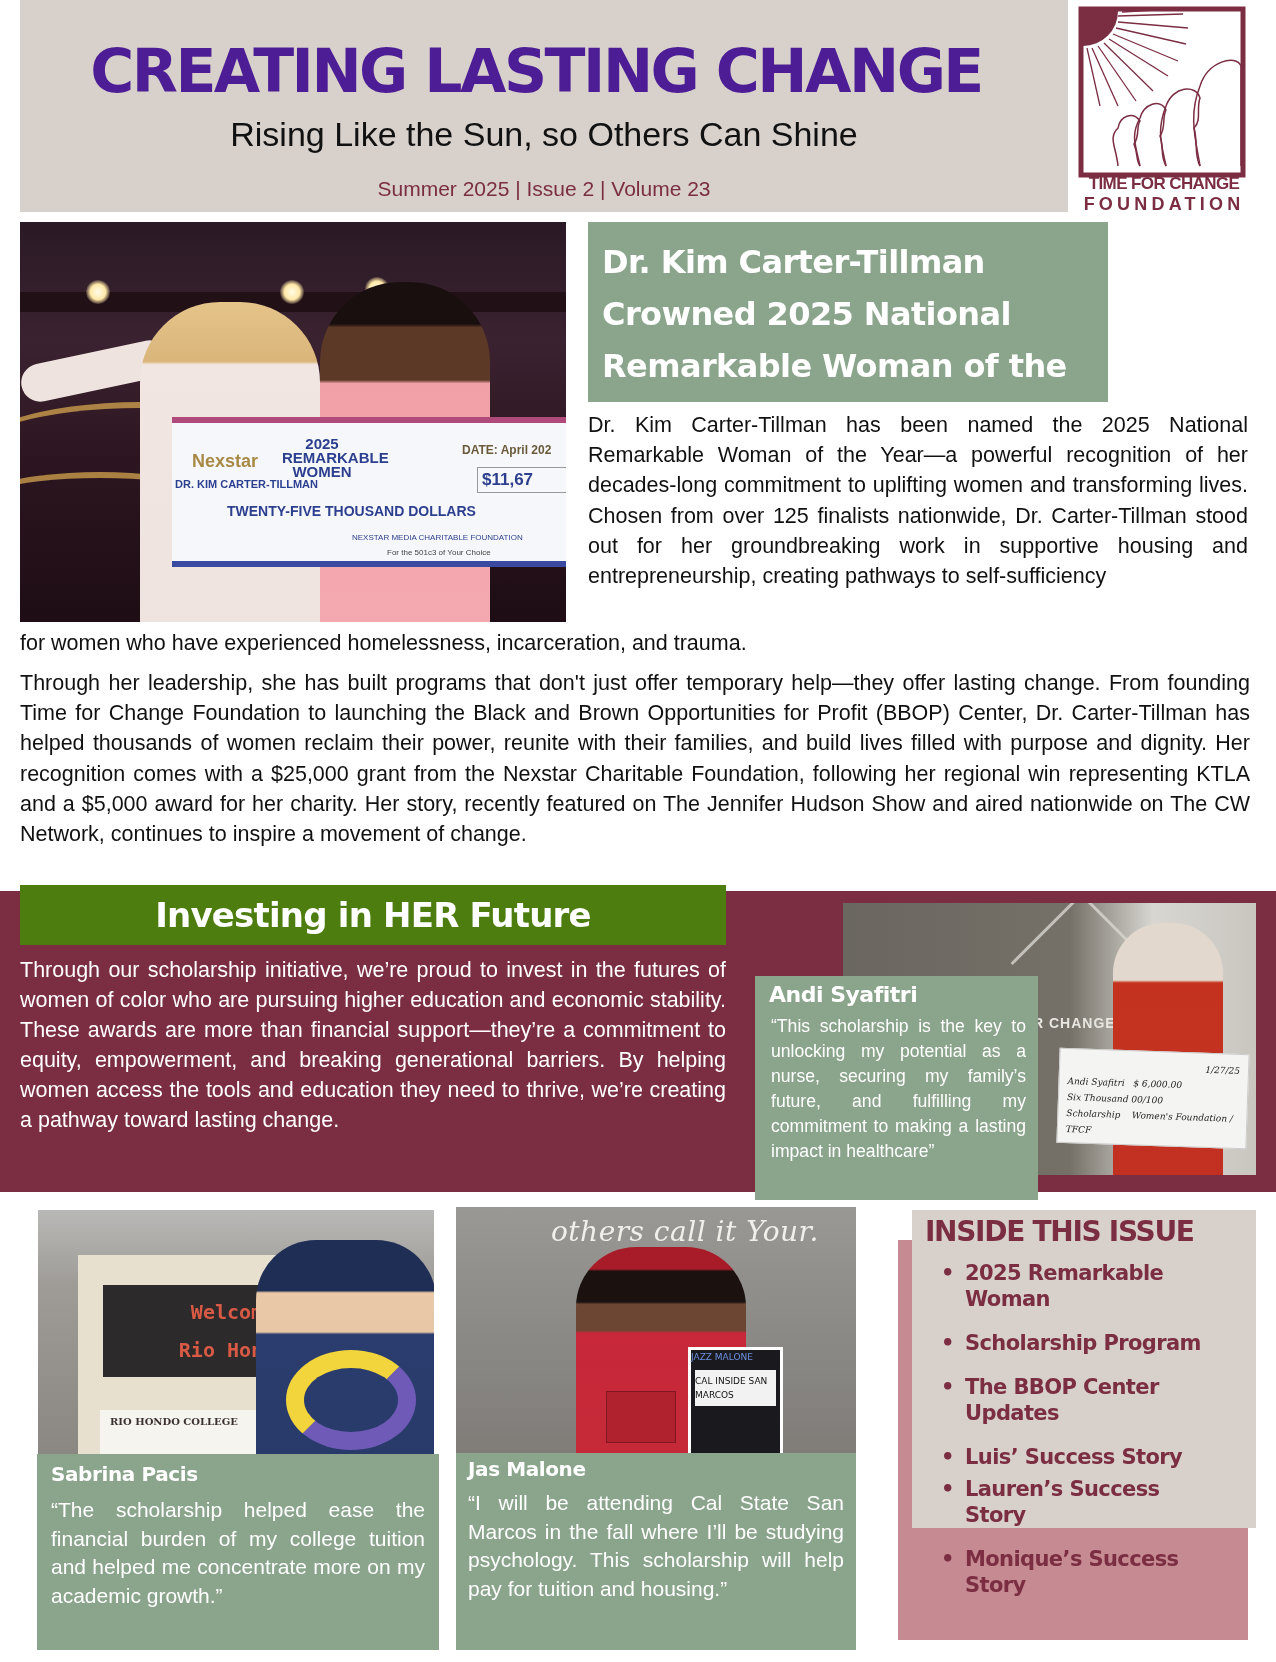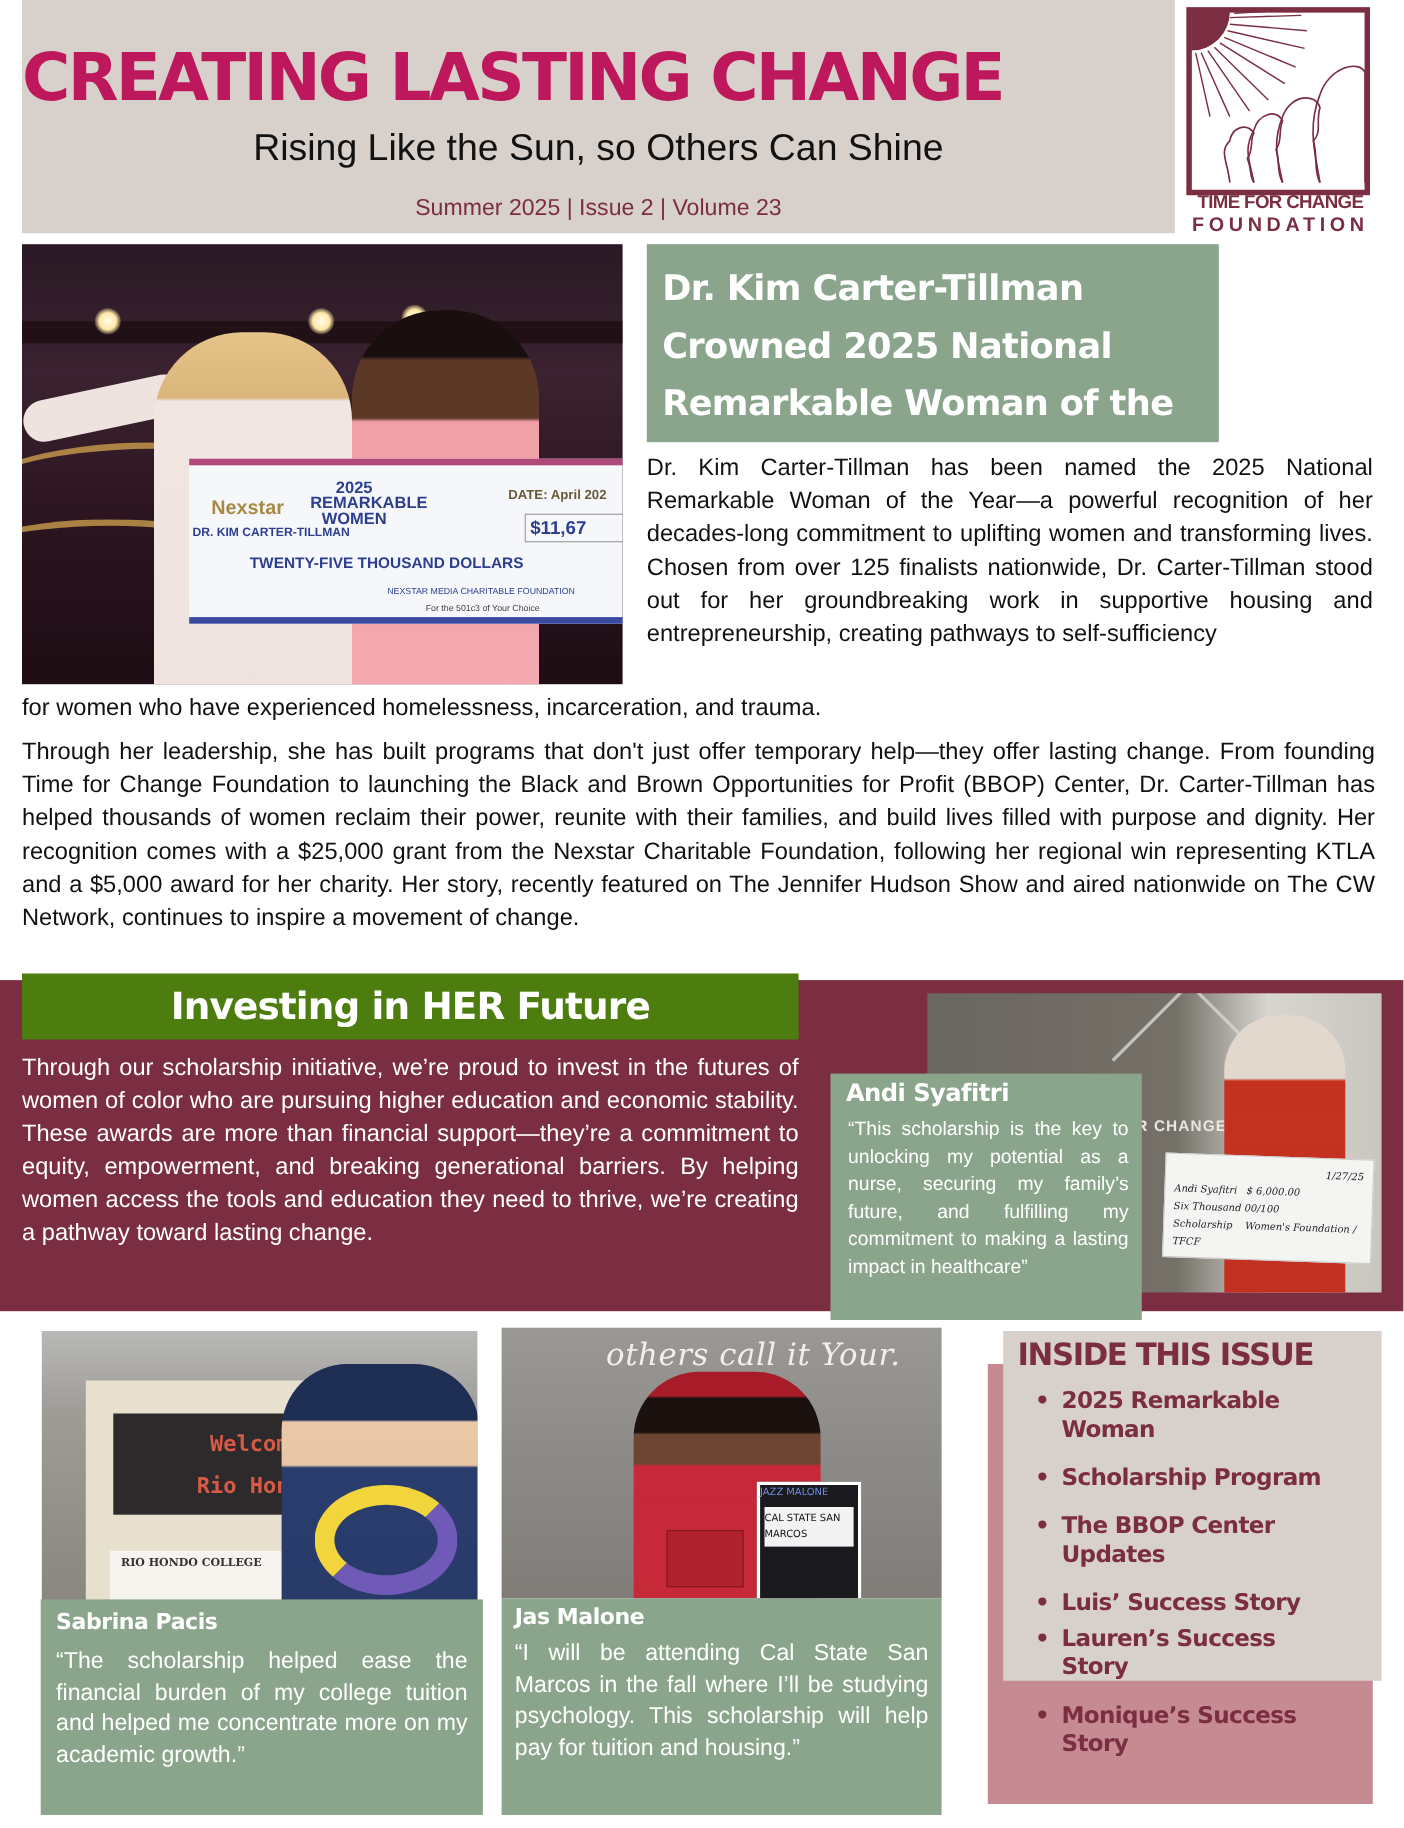--- a/index.html
+++ b/index.html
@@ -3,21 +3,21 @@
 <meta charset="utf-8">
 <style>
   * { box-sizing: border-box; margin: 0; padding: 0; }
   html, body { width: 1276px; height: 1662px; background: #ffffff; overflow: hidden; }
   body { position: relative; font-family: "DejaVu Sans", sans-serif; color: #111; }
 
   .abs { position: absolute; }
 
   
   .masthead { left: 20px; top: 0; width: 1048px; height: 212px; background: #d8d0cb; }
-  .mast-title { left: 0; top: 38px; width: 1032px; text-align: left; font-family: "DejaVu Sans", sans-serif; font-weight: bold; font-size: 60px; letter-spacing: -2.5px; color: #be185d; line-height: 66px; }
+  .mast-title { left: 0; top: 38px; width: 1032px; text-align: center; font-family: "DejaVu Sans", sans-serif; font-weight: bold; font-size: 60px; letter-spacing: -2.5px; color: #4c1d95; line-height: 66px; }
   .mast-sub { left: 0; top: 114px; width: 1048px; text-align: center; font-family: "Liberation Sans", sans-serif; font-size: 34px; color: #111; line-height: 40px; }
   .mast-issue { left: 0; top: 176px; width: 1048px; text-align: center; font-family: "Liberation Sans", sans-serif; font-size: 21px; color: #7b2d42; line-height: 26px; }
 
   
   .logo { left: 1078px; top: 6px; width: 168px; height: 180px; }
   .logo-text1 { left: 1076px; top: 174px; width: 176px; text-align: center; font-family: "Liberation Sans", sans-serif; font-weight: bold; font-size: 17px; letter-spacing: -0.6px; color: #7b2d42; line-height: 20px; }
   .logo-text2 { left: 1076px; top: 194px; width: 176px; text-align: center; font-family: "Liberation Sans", sans-serif; font-weight: bold; font-size: 18px; letter-spacing: 4.2px; color: #7b2d42; line-height: 20px; }
 
   
   .hero-photo { left: 20px; top: 222px; width: 546px; height: 400px; overflow: hidden; background: linear-gradient(180deg, #2a1a25 0%, #3b2230 30%, #2c1520 60%, #1e0d14 100%); }
@@ -191,21 +191,21 @@
   <div class="card-name">Sabrina Pacis</div>
   <div class="card-quote">“The scholarship helped ease the financial burden of my college tuition and helped me concentrate more on my academic growth.”</div>
 </div>
 
 <div class="abs photo-jas">
   <div class="abs hope-text">others call it Your.</div>
   <div class="abs jas-person"></div>
   <div class="abs jas-folder"></div>
   <div class="abs jas-sign">
     <div style="color:#6c8fe0">JAZZ MALONE</div>
-    <div class="inner">CAL STATE SAN MARCOS</div>
+    <div class="inner">CAL INSIDE SAN MARCOS</div>
   </div>
 </div>
 <div class="abs card-jas">
   <div class="card-name">Jas Malone</div>
   <div class="card-quote">“I will be attending Cal State San Marcos in the fall where I’ll be studying psychology. This scholarship will help pay for tuition and housing.”</div>
 </div>
 
 <div class="abs toc-shadow"></div>
 <div class="abs toc-box">
   <div class="toc-title">INSIDE THIS ISSUE</div>

